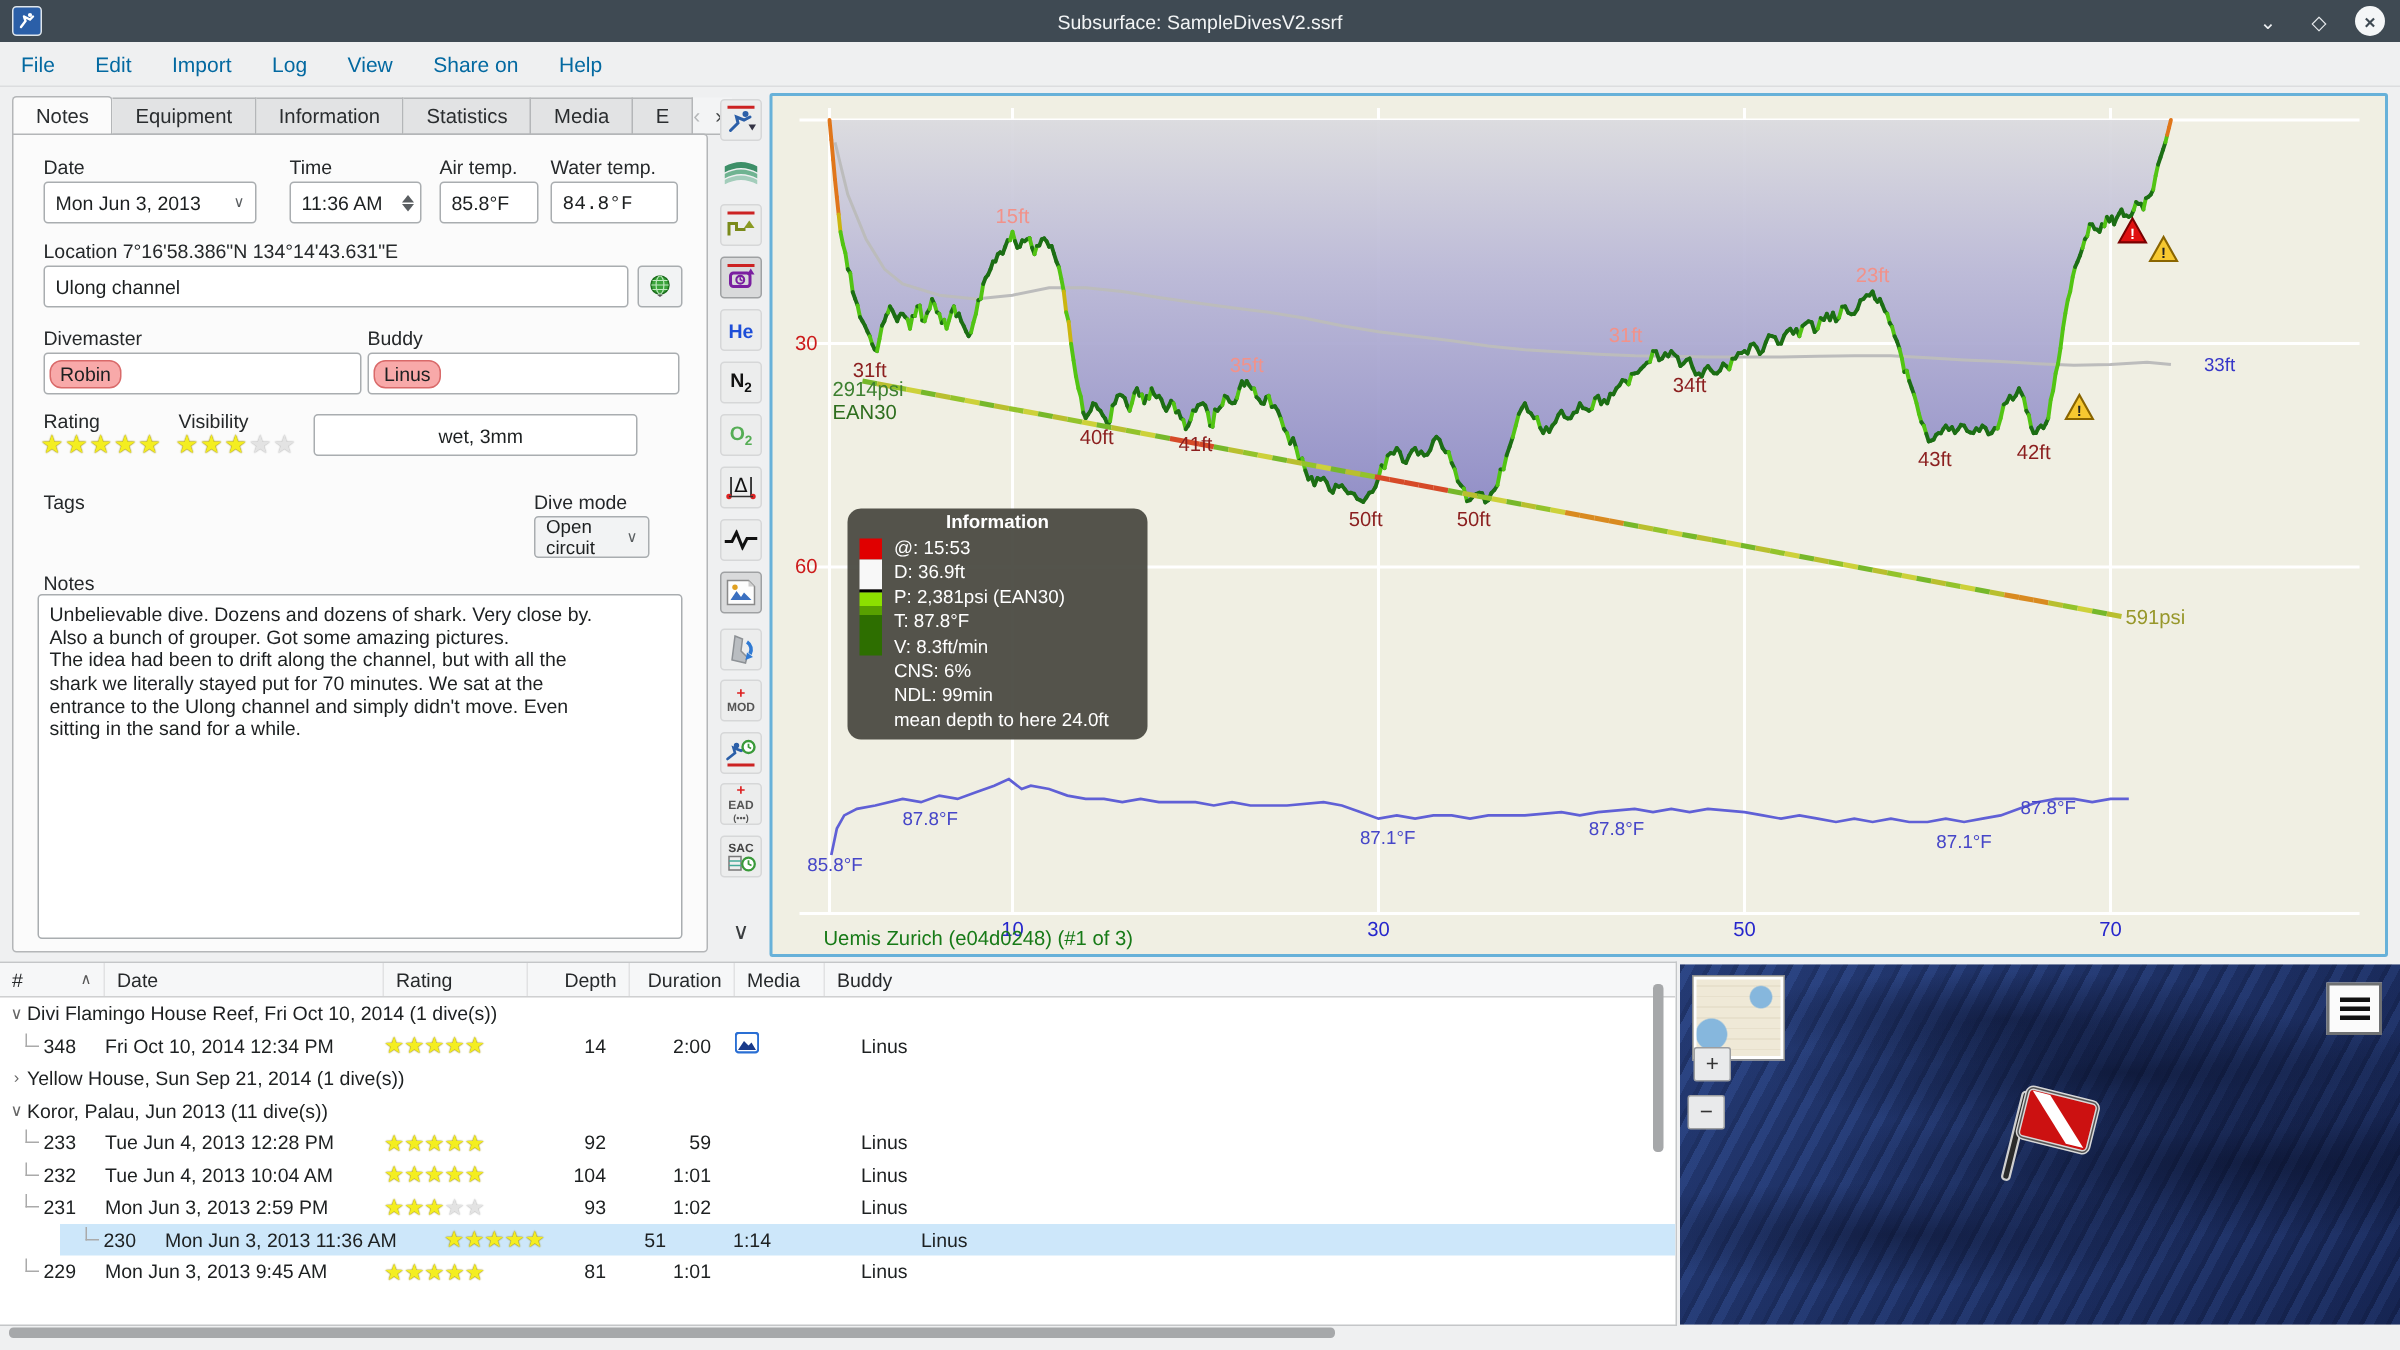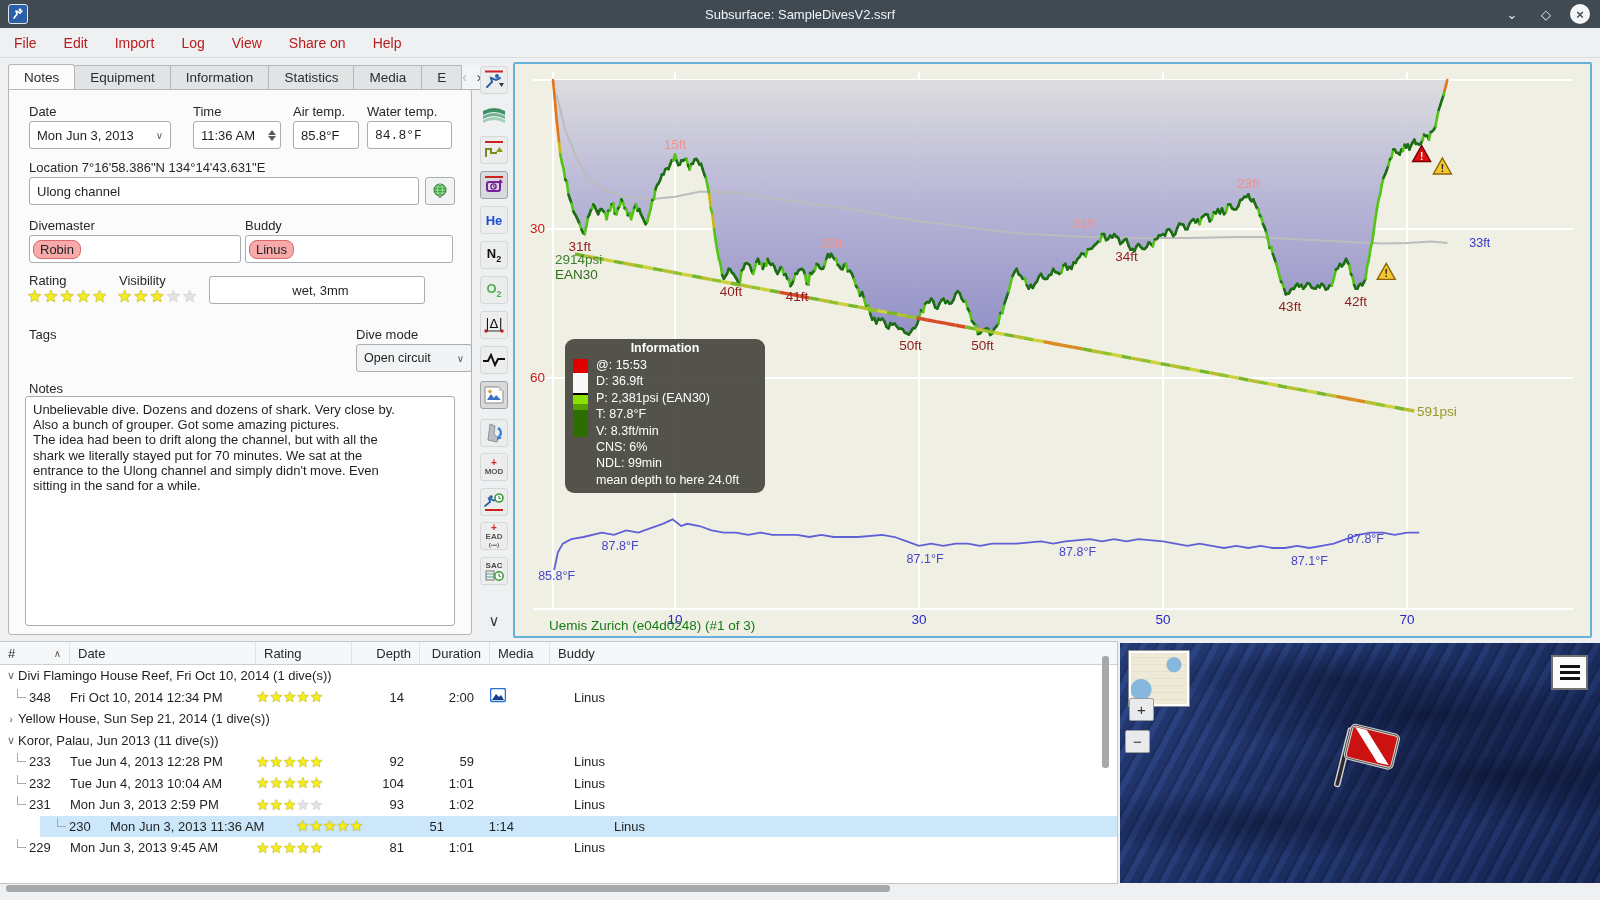--- a/index.html
+++ b/index.html
@@ -8,21 +8,21 @@
 
   
   .titlebar { position:absolute; left:0; top:0; width:1600px; height:28px; background:#3f4a53; display:flex; align-items:center; }
   .appicon { width:20px; height:20px; margin-left:8px; background:#2b5fa8; border-radius:3px; display:flex; align-items:center; justify-content:center; border:1px solid #dfe5ea; }
   .wtitle { position:absolute; left:0; right:0; text-align:center; color:#f2f4f5; font-size:13px; }
   .winbtns { position:absolute; right:10px; top:0; height:28px; display:flex; align-items:center; gap:14px; color:#eef1f3; }
   .winbtn { width:20px; height:20px; display:flex; align-items:center; justify-content:center; font-size:13px; cursor:default; }
   .closebtn { width:20px; height:20px; border-radius:50%; background:#f4f6f7; color:#3f4a53; font-weight:bold; display:flex; align-items:center; justify-content:center; font-size:13px; }
 
   
-  .menubar { position:absolute; left:0; top:28px; width:1600px; height:30px; background:#eff0f1; border-bottom:1px solid #dcdddf; display:flex; align-items:center; gap:27px; padding-left:14px; font-size:14px; color:#b91c1c; }
+  .menubar { position:absolute; left:0; top:28px; width:1600px; height:30px; background:#eff0f1; border-bottom:1px solid #dcdddf; display:flex; align-items:center; gap:27px; padding-left:14px; font-size:14px; color:#0369a1; }
   .menuitem { cursor:default; }
 
   
   .tabsrow { position:absolute; left:8px; top:64px; width:464px; height:26px; display:flex; align-items:flex-end; }
   .tab { height:25px; padding:0 15px; display:flex; align-items:center; background:#e2e3e4; border:1px solid #b4b6b8; border-left:none; font-size:13.5px; color:#2a2d2f; }
   .tab:first-child { border-left:1px solid #b4b6b8; border-top-left-radius:3px; }
   .tab.active { background:#fbfbfb; height:26px; border-bottom:1px solid #fbfbfb; border-top-left-radius:3px; border-top-right-radius:3px; }
   .tabscroll { height:25px; flex:1; background:#f3f4f5; border-bottom:1px solid #b4b6b8; display:flex; align-items:center; justify-content:flex-end; gap:10px; padding-right:6px; color:#454849; font-size:14px; }
   .tabscroll .dis { color:#b5b7b9; }
   .pane { position:absolute; left:8px; top:89px; width:464px; height:546px; background:#fbfbfb; border:1px solid #b4b6b8; border-radius:0 3px 3px 3px; }
@@ -184,21 +184,21 @@
     <div class="starrow" style="left:18px; top:196px;" id="rating-stars"><span class="star-on">★</span><span class="star-on">★</span><span class="star-on">★</span><span class="star-on">★</span><span class="star-on">★</span></div>
     <div class="flabel" style="left:110px; top:183px;">Visibility</div>
     <div class="starrow" style="left:108px; top:196px;" id="visibility-stars"><span class="star-on">★</span><span class="star-on">★</span><span class="star-on">★</span><span class="star-off">★</span><span class="star-off">★</span></div>
     <div class="flabel" style="left:200px; top:183px;">Suit</div>
     <div class="finput" style="left:200px; top:186px; width:216px; height:28px;justify-content:center;">
         <span>wet, 3mm</span>
       </div>
 
     <div class="flabel" style="left:20px; top:237px;">Tags</div>
     <div class="flabel" style="left:347px; top:237px;">Dive mode</div>
-    <div class="finput" style="left:347px; top:254px; width:116px; height:28px; background:#f2f3f4;text-align:center;">
+    <div class="finput" style="left:347px; top:254px; width:77px; height:28px; background:#f2f3f4;">
       <span style="font-size:12.5px;">Open circuit</span>
         <span class="combo-arrow">∨</span>
     </div>
 
     <div class="flabel" style="left:20px; top:291px;">Notes</div>
     <div class="notesbox">Unbelievable dive. Dozens and dozens of shark. Very close by.
 Also a bunch of grouper. Got some amazing pictures.
 The idea had been to drift along the channel, but with all the
 shark we literally stayed put for 70 minutes. We sat at the
 entrance to the Ulong channel and simply didn't move. Even

